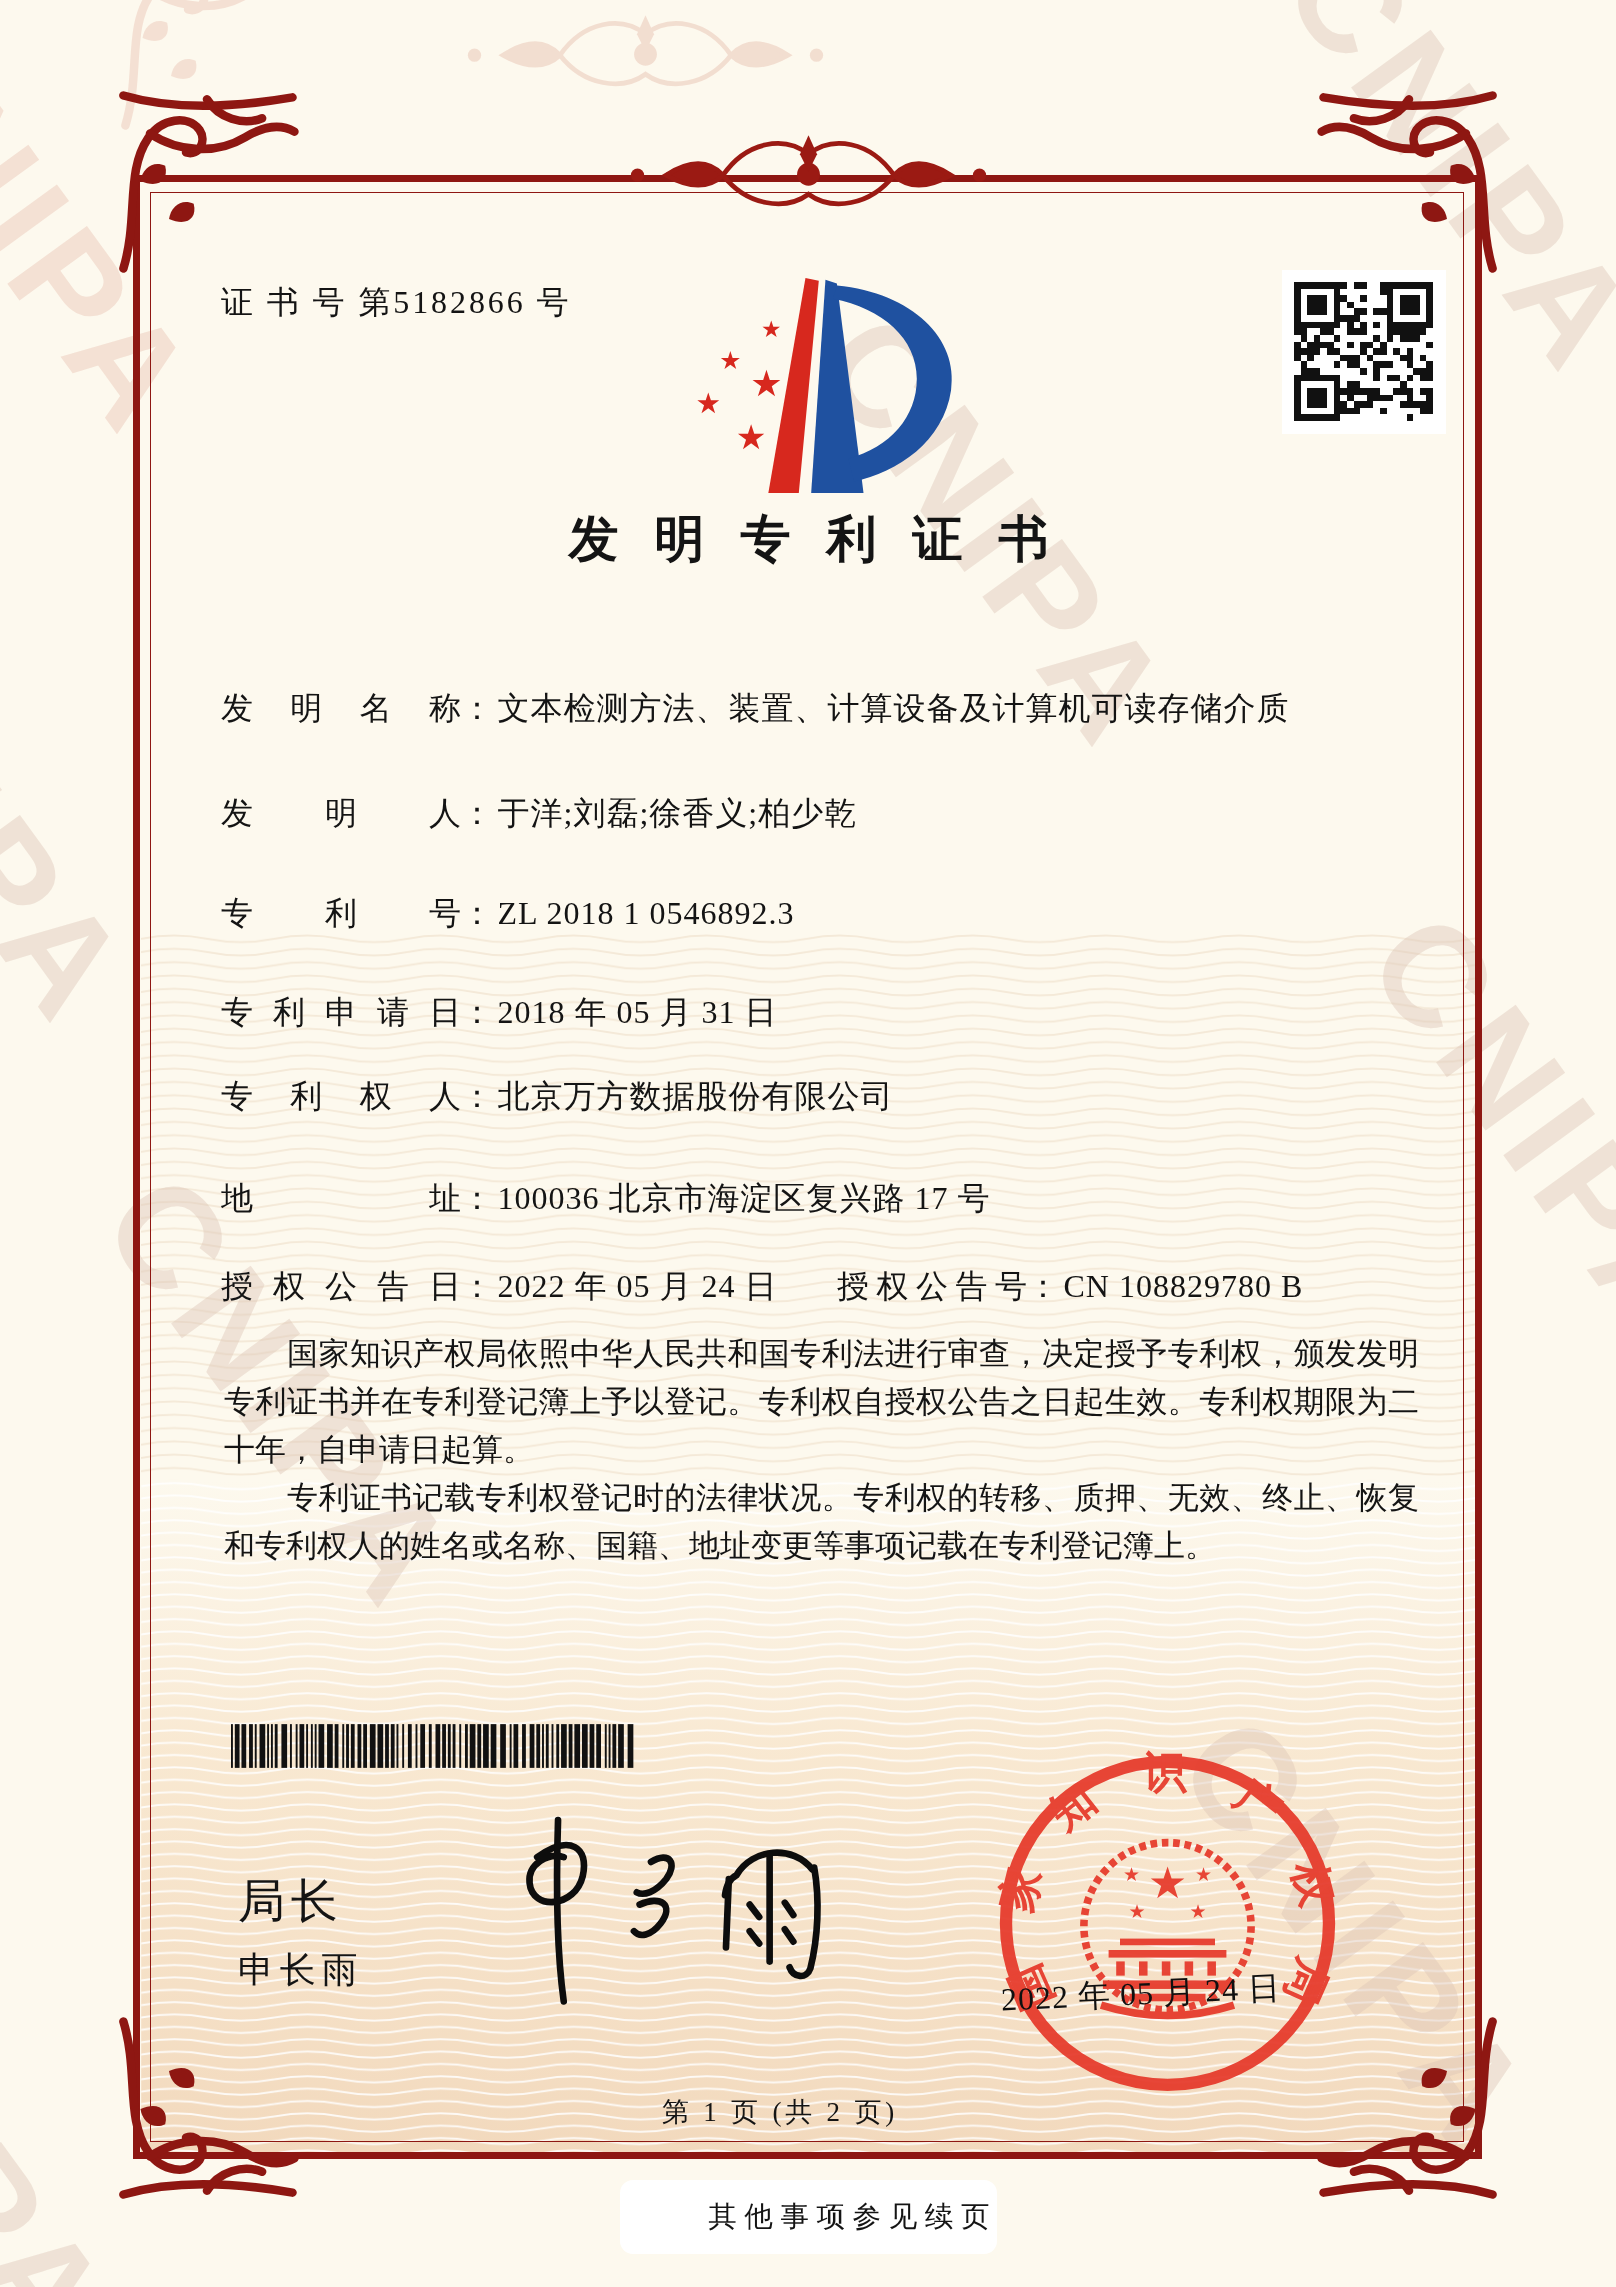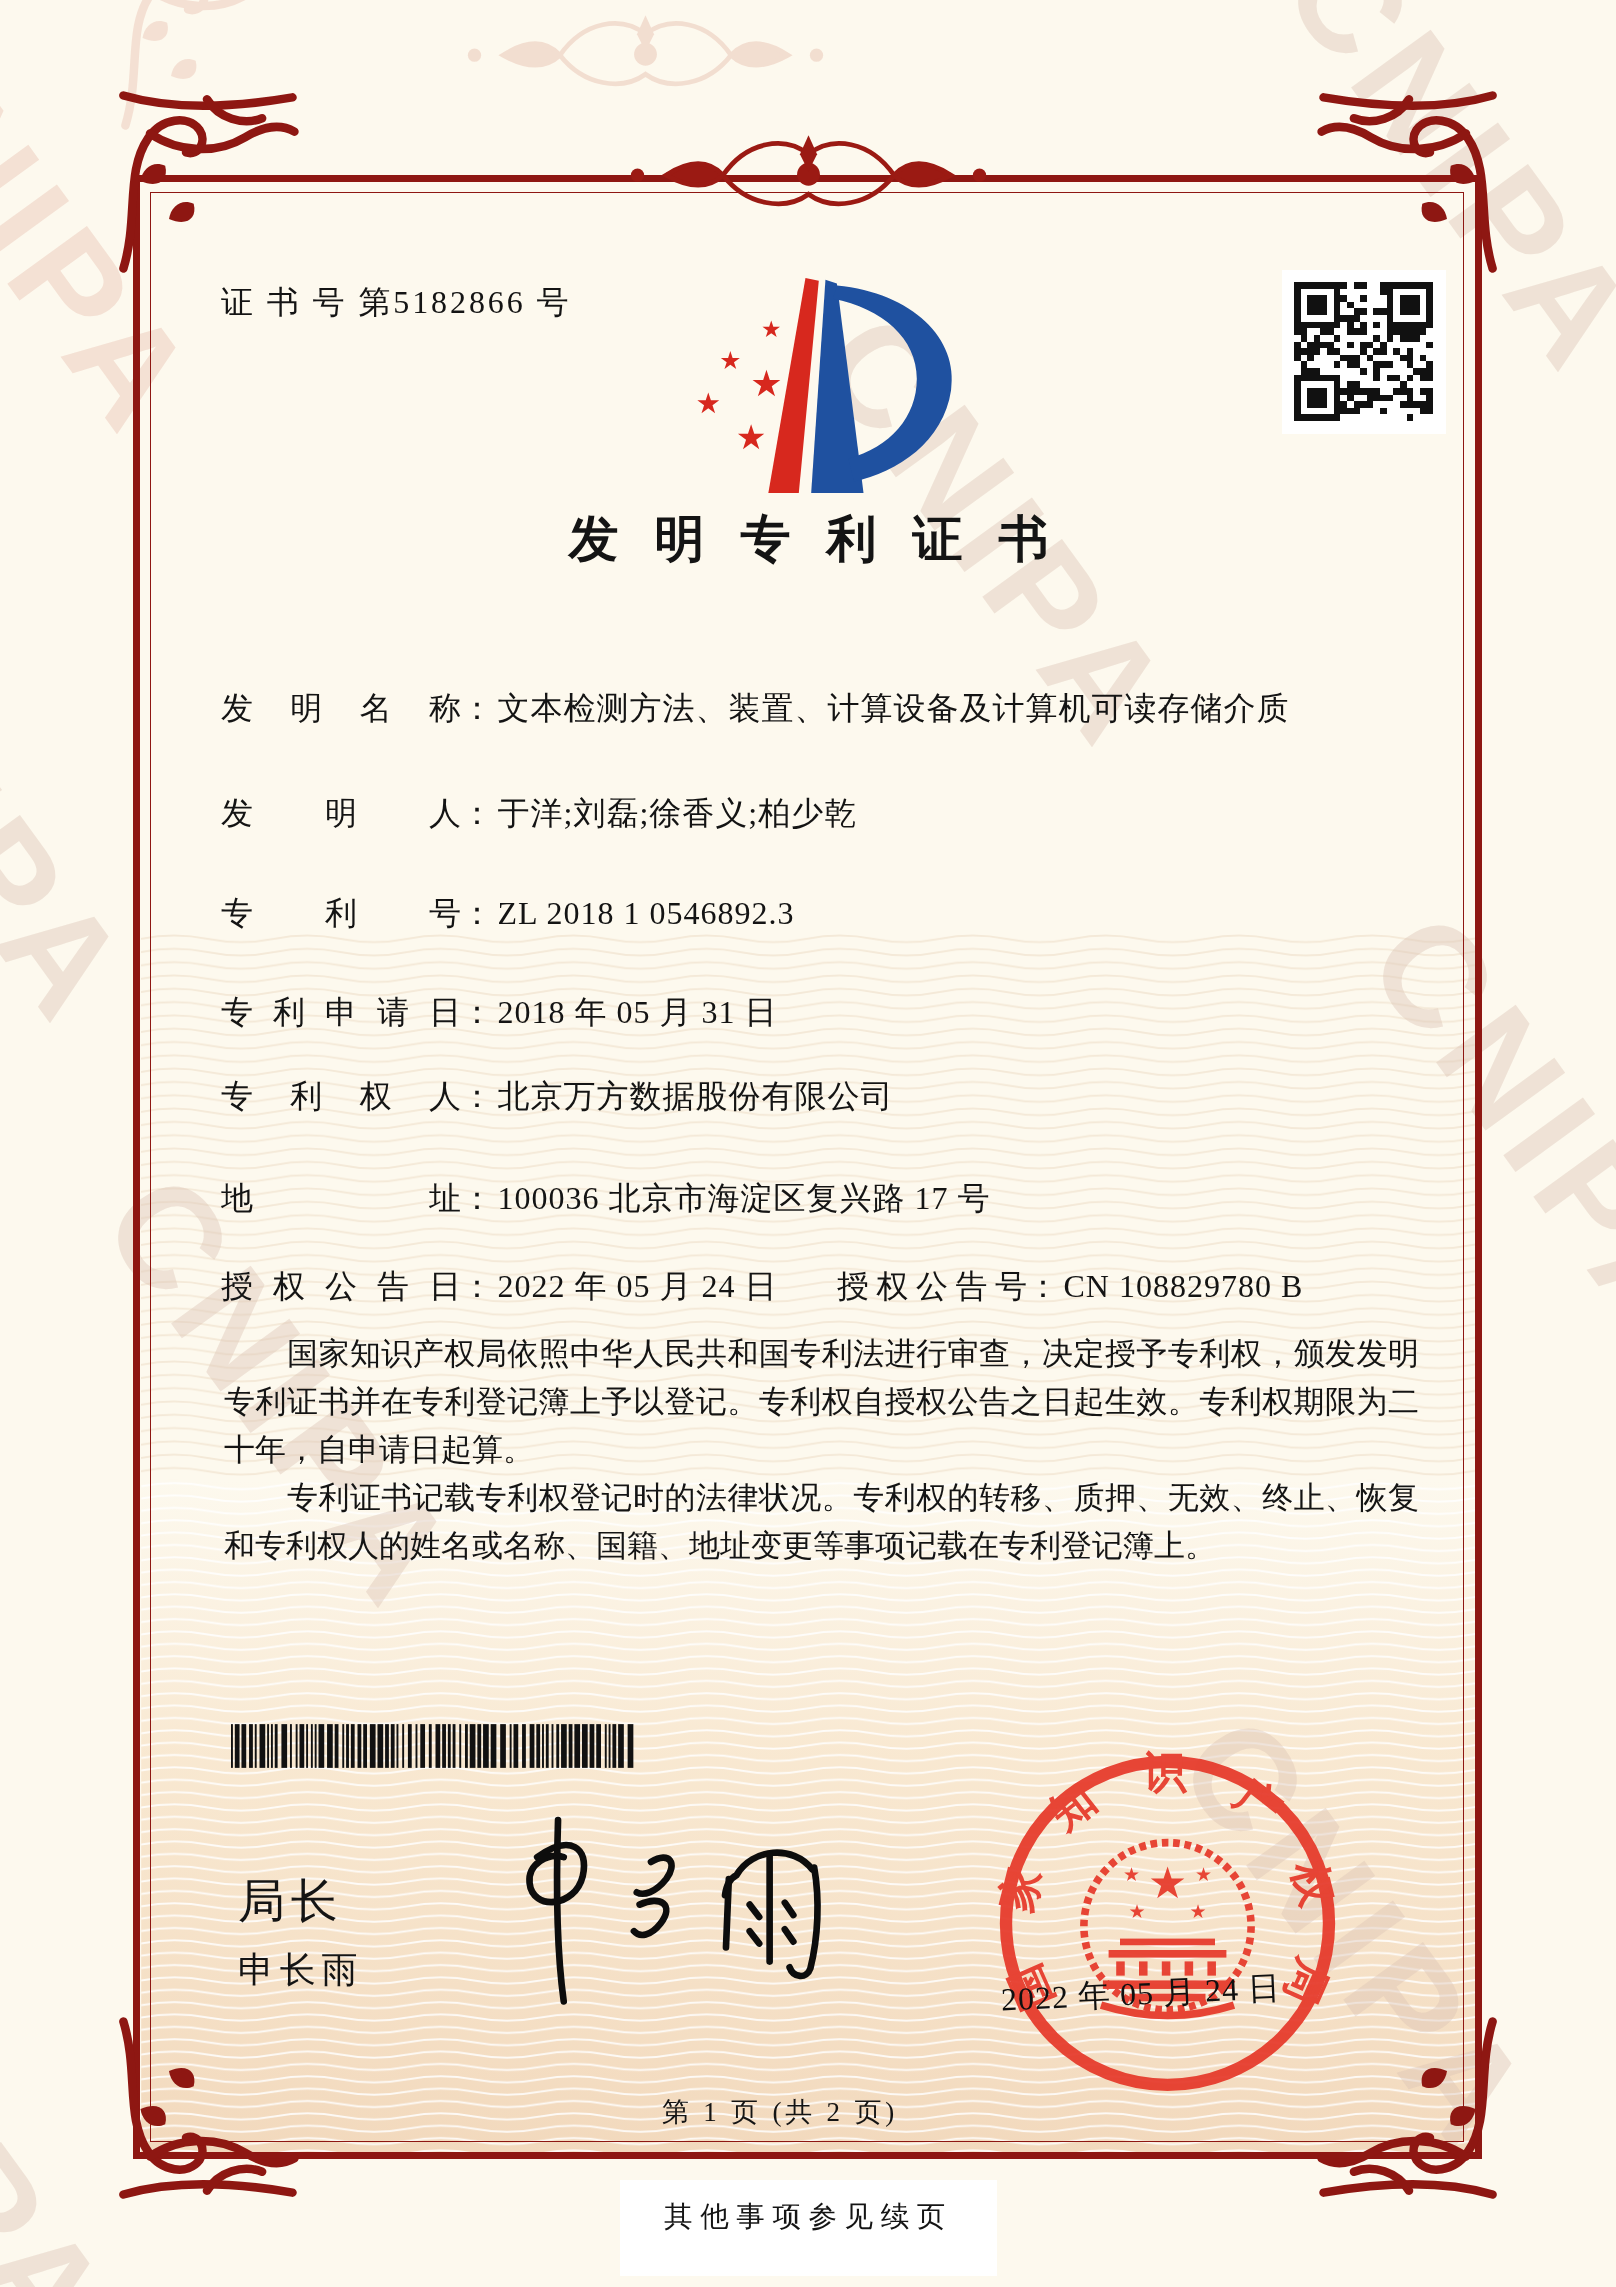--- a/index.html
+++ b/index.html
@@ -51,22 +51,22 @@
   
   .barcode{position:absolute;z-index:3;left:231px;top:1724px;}
   .sig-title{position:absolute;z-index:3;left:238px;top:1870px;font-size:47px;letter-spacing:5.7px;}
   .sig-name{position:absolute;z-index:3;left:238px;top:1946px;font-size:36px;letter-spacing:5.7px;}
   .signature{position:absolute;z-index:4;left:480px;top:1805px;}
   .seal{position:absolute;z-index:4;left:987px;top:1741px;opacity:.93;}
   .sealdate{position:absolute;z-index:5;left:1001px;top:1971px;width:342px;font-size:32px;
       letter-spacing:1px;transform:rotate(-2.5deg);white-space:nowrap;color:#101010;}
   .pageinfo{position:absolute;z-index:3;left:0;top:2094px;width:1560px;text-align:center;
       font-size:27px;letter-spacing:3.8px;}
-  .footerstrip{position:absolute;z-index:3;left:620px;top:2180px;width:377px;height:96px;background:#ffffff;
-      text-align:center;line-height:74px;font-size:28.5px;letter-spacing:7.6px;}
+  .footerstrip{position:absolute;z-index:3;left:620px;top:2180px;width:377px;height:74px;background:#ffffff;
+      text-align:right;line-height:74px;font-size:28.5px;letter-spacing:7.6px;border-radius:13px;}
 </style>
 </head>
 <body>
 
 <div class="page">
 
   <svg width="0" height="0" style="position:absolute" aria-hidden="true">
     <defs>
       <g id="flourish" fill="none" stroke="currentColor" stroke-width="9" stroke-linecap="round">
         <path d="M12,8 C28,60 14,110 38,145 C52,166 80,170 92,154 C100,142 92,126 78,130"></path>

